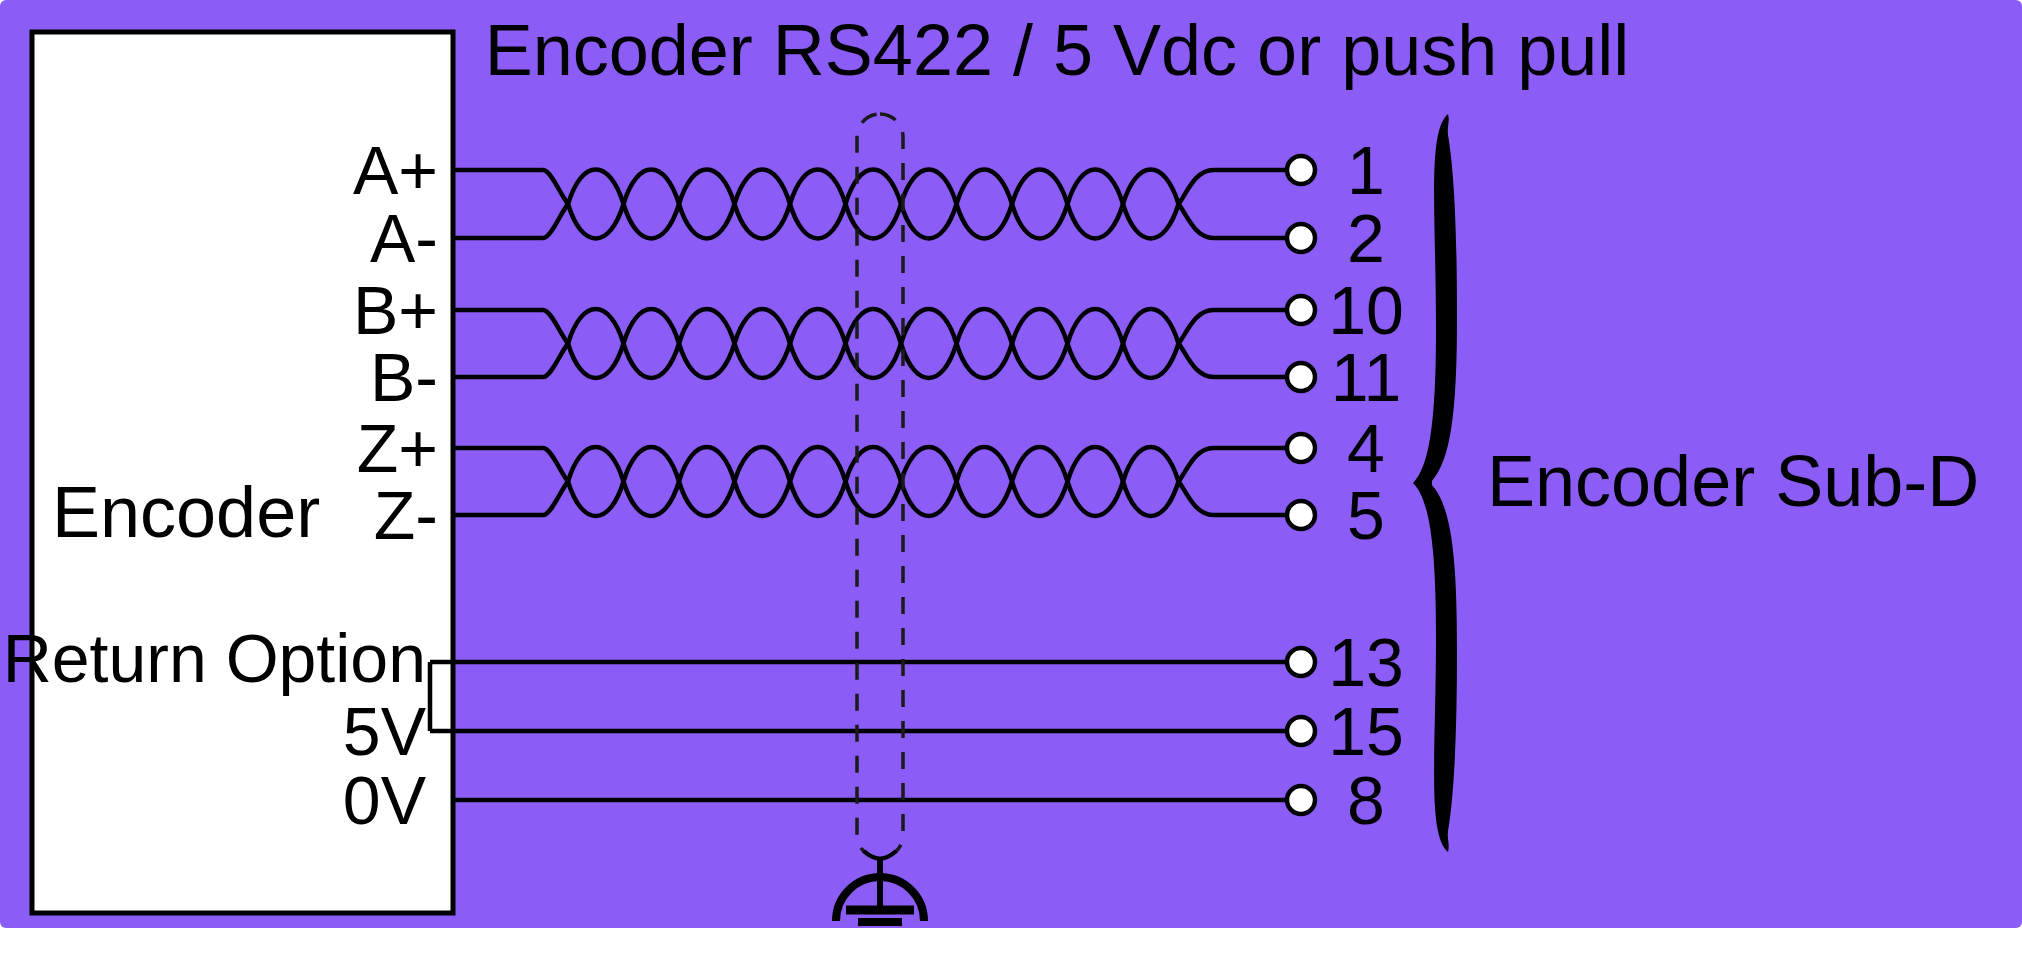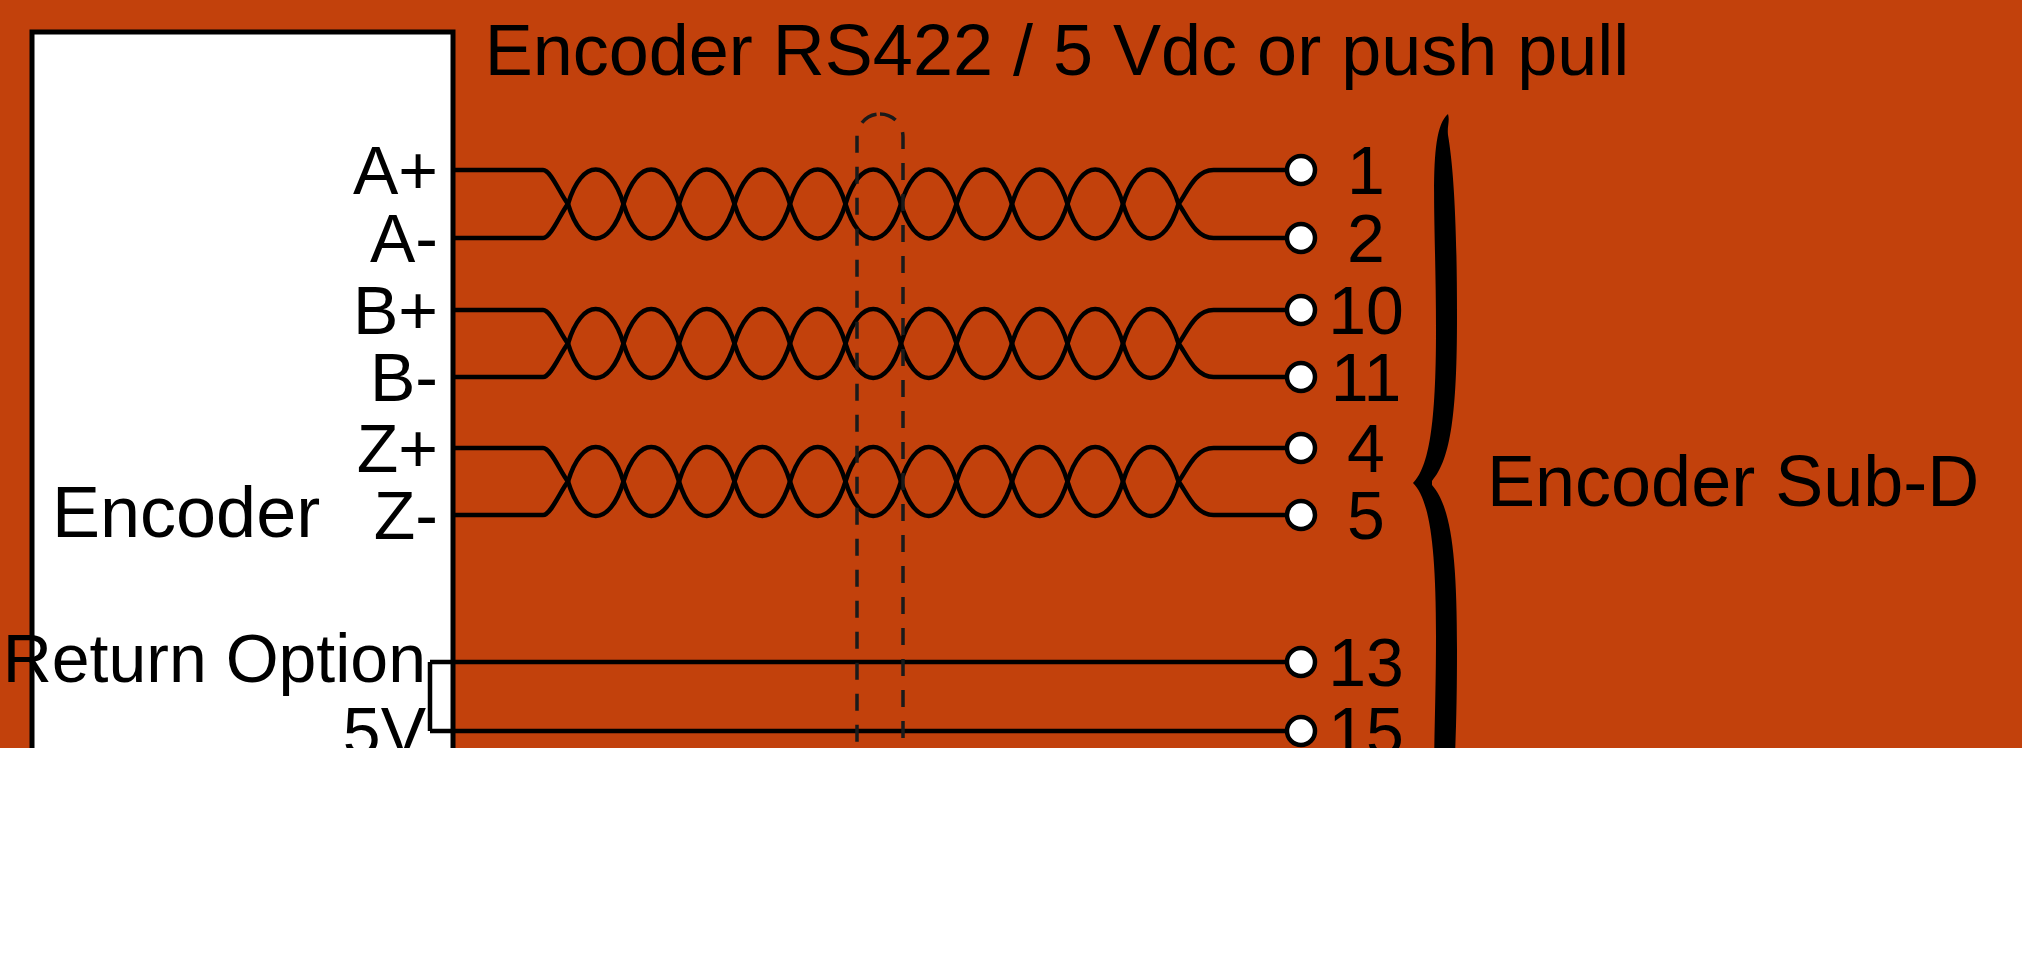--- a/index.html
+++ b/index.html
@@ -1,17 +1,17 @@
 <!DOCTYPE html>
 <html><head>
 <meta charset="utf-8">
 <style>
   html,body{margin:0;padding:0;background:#ffffff;}
-  .stage{position:relative;width:2022px;height:748px;background:#c2410c;overflow:hidden;
-         font-family:"Liberation Sans", sans-serif;}
+  .stage{position:relative;width:2022px;height:928px;background:#8b5cf6;overflow:hidden;
+         font-family:"Liberation Sans", sans-serif;border-radius:6px;}
   svg{display:block;}
   .t{font-family:"Liberation Sans", sans-serif;font-size:68px;fill:#000;
      dominant-baseline:central;}
   .big{font-size:72px;}
   .wire{fill:none;stroke:#000;stroke-width:4.5;stroke-linecap:butt;}
   .term{fill:#fff;stroke:#000;stroke-width:4.5;}
   .boxline{fill:#fff;stroke:#000;stroke-width:5;}
   .shield{fill:none;stroke:#1a1a1a;stroke-width:3.5;stroke-dasharray:17 14;}
   .gnd{stroke:#000;fill:none;stroke-linecap:butt;}
 </style>

